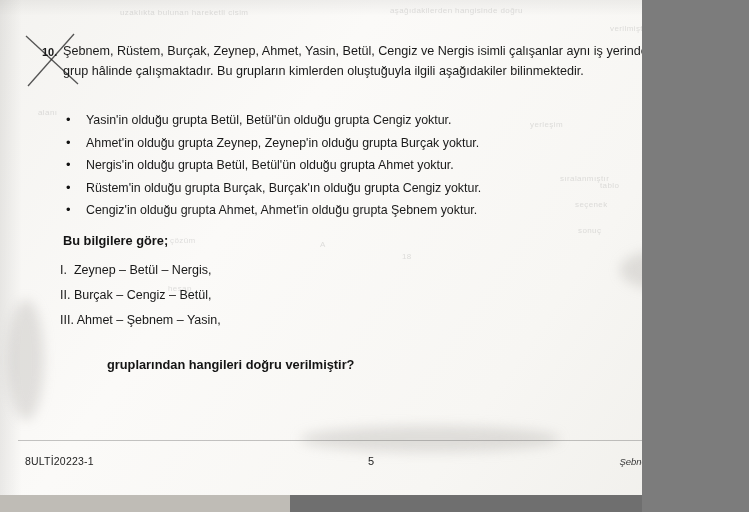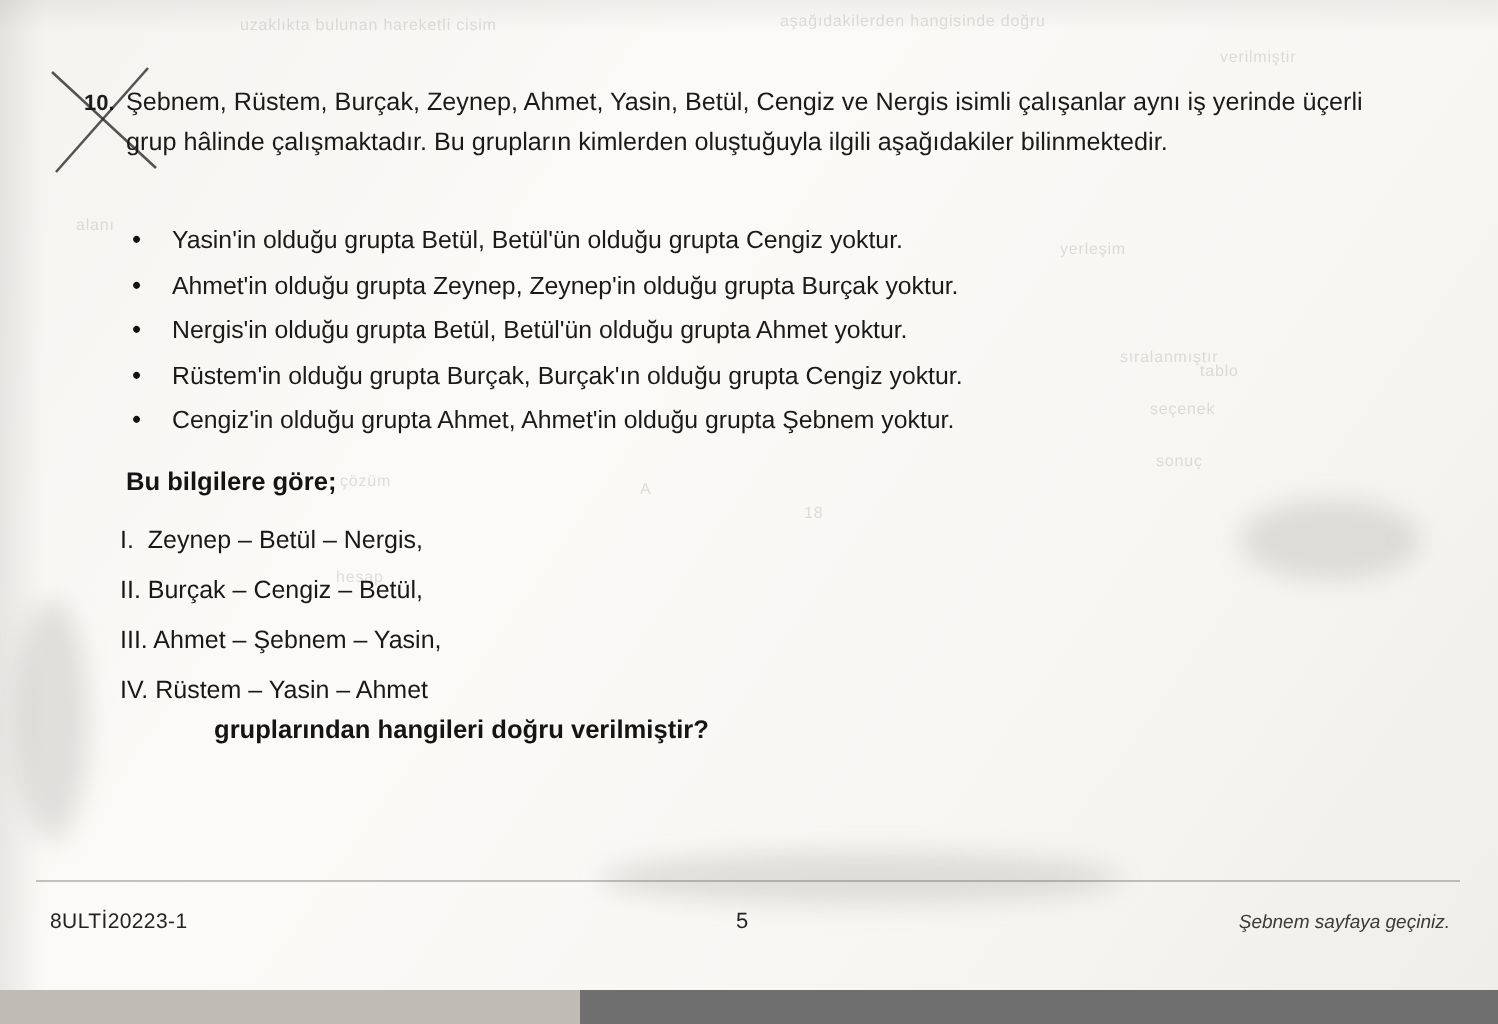--- a/index.html
+++ b/index.html
@@ -2,21 +2,21 @@
 <html><head>
 <meta charset="utf-8">
 <style>
   html, body {
     margin: 0;
     padding: 0;
     background: #7c7c7c;
   }
   .page {
     position: relative;
-    width: 749px;
+    width: 642px;
     height: 512px;
     overflow: hidden;
     background: #ffffff;
     font-family: "Liberation Sans", sans-serif;
   }
   
   .paper {
     position: absolute;
     left: 0; top: 0;
     width: 749px;
@@ -257,21 +257,20 @@
         <span>Cengiz'in olduğu grupta Ahmet, Ahmet'in olduğu grupta Şebnem yoktur.</span>
       </div>
     </div>
 
     <div class="bold-line">Bu bilgilere göre;</div>
 
     <div class="romans">
       <div class="roman-row">I.  Zeynep – Betül – Nergis,</div>
       <div class="roman-row">II. Burçak – Cengiz – Betül,</div>
       <div class="roman-row">III. Ahmet – Şebnem – Yasin,</div>
-      <div class="roman-row">IV. Rüstem – Yasin – Ahmet</div>
     </div>
 
     <div class="question-line">gruplarından hangileri doğru verilmiştir?</div>
 
 
     <div class="footer-rule"></div>
 
     <div class="footer">
       <div class="footer-code">8ULTİ20223-1</div>
       <div class="footer-page">5</div>

